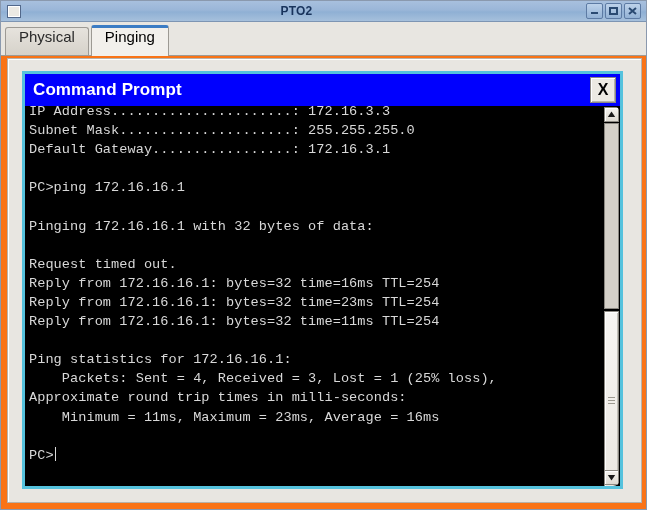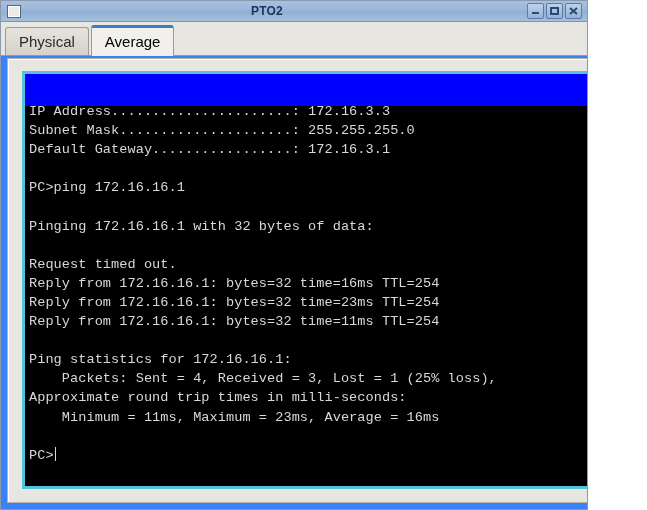--- a/index.html
+++ b/index.html
@@ -7,24 +7,24 @@
     padding: 0;
     background: #ffffff;
   }
   body {
     font-family: "Liberation Sans", sans-serif;
     -webkit-font-smoothing: none;
   }
 
   #app-window {
     position: relative;
-    width: 588px;
+    width: 647px;
     height: 510px;
     box-sizing: border-box;
-    background: #3b82f6;
+    background: #f97316;
     border: 1px solid #8a99ae;
     overflow: hidden;
   }
 
   
   .titlebar {
     position: relative;
     height: 21px;
     box-sizing: border-box;
     background: linear-gradient(to bottom, #a8c0de 0%, #9ab6d8 45%, #8fb0d4 55%, #a6c0dc 100%);
@@ -82,21 +82,21 @@
     padding-left: 4px;
     border-bottom: 1px solid #9d9a94;
   }
   .tab {
     position: relative;
     box-sizing: border-box;
     height: 28px;
     padding: 0 13px;
     margin-right: 2px;
     display: flex;
-    align-items: center;
+    align-items: flex-start;
     font-size: 15px;
     color: #2a2a2a;
     background: linear-gradient(to bottom, #e6e3dd 0%, #d6d2ca 100%);
     border: 1px solid #9d9a94;
     border-bottom: none;
     border-radius: 3px 3px 0 0;
     cursor: pointer;
     white-space: nowrap;
   }
   .tab.selected {
@@ -298,29 +298,30 @@
           </svg>
       </div>
     </div>
   </div>
 
   <div class="tabstrip">
     <div class="tab">
       <span>Physical</span>
     </div>
     <div class="tab selected">
-      <span>Average</span>
+      <span>Pinging</span>
     </div>
   </div>
 
   <div class="content-panel">
 
     <div class="cmd-window">
 
       <div class="cmd-titlebar">
+        <div class="cmd-title">Command Prompt</div>
         <div class="cmd-close">X</div>
       </div>
 
       <div class="cmd-body">
         <div class="term-text" id="terminal-output"><span class="term-line">IP Address......................: 172.16.3.3</span><span class="term-line">Subnet Mask.....................: 255.255.255.0</span><span class="term-line">Default Gateway.................: 172.16.3.1</span><span class="term-line">&nbsp;</span><span class="term-line">PC&gt;ping 172.16.16.1</span><span class="term-line">&nbsp;</span><span class="term-line">Pinging 172.16.16.1 with 32 bytes of data:</span><span class="term-line">&nbsp;</span><span class="term-line">Request timed out.</span><span class="term-line">Reply from 172.16.16.1: bytes=32 time=16ms TTL=254</span><span class="term-line">Reply from 172.16.16.1: bytes=32 time=23ms TTL=254</span><span class="term-line">Reply from 172.16.16.1: bytes=32 time=11ms TTL=254</span><span class="term-line">&nbsp;</span><span class="term-line">Ping statistics for 172.16.16.1:</span><span class="term-line">    Packets: Sent = 4, Received = 3, Lost = 1 (25% loss),</span><span class="term-line">Approximate round trip times in milli-seconds:</span><span class="term-line">    Minimum = 11ms, Maximum = 23ms, Average = 16ms</span><span class="term-line">&nbsp;</span><span class="term-line"><span>PC&gt;</span><span class="cursor-bar"></span></span></div>
 
         <div class="term-scroll">
           <div class="sb-btn sb-up">
             <svg width="9" height="7" viewBox="0 0 9 7">
                 <path d="M4.5 0.5 L8.2 6 L0.8 6 Z" fill="#1a1a1a"></path>

